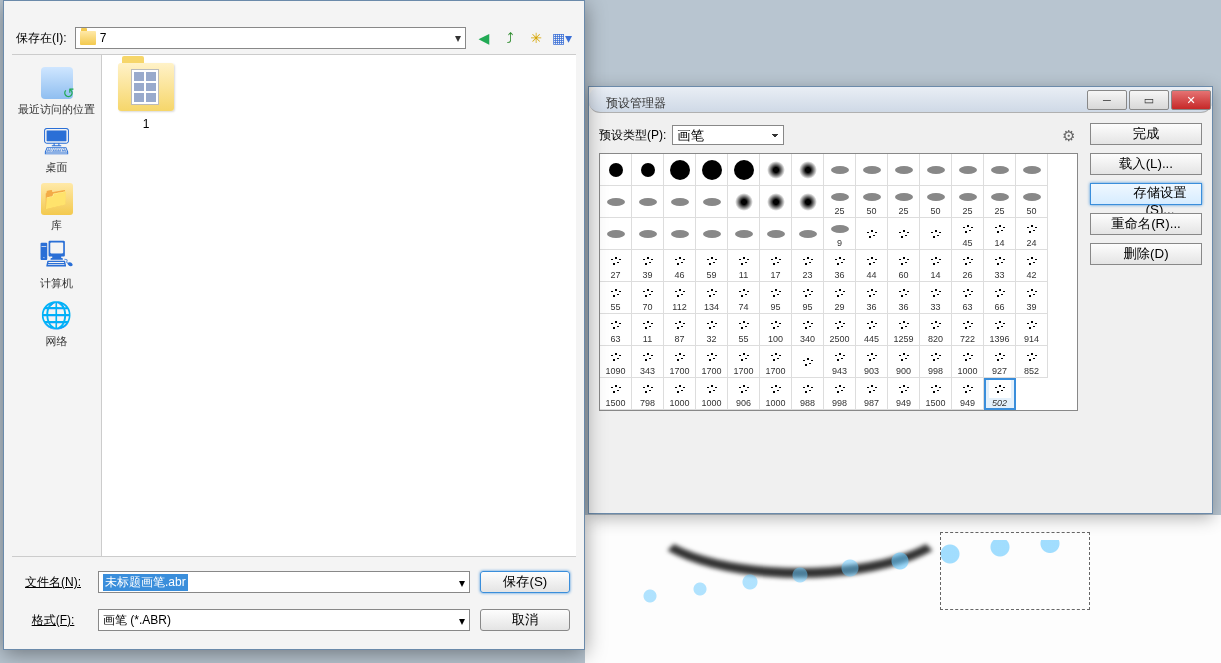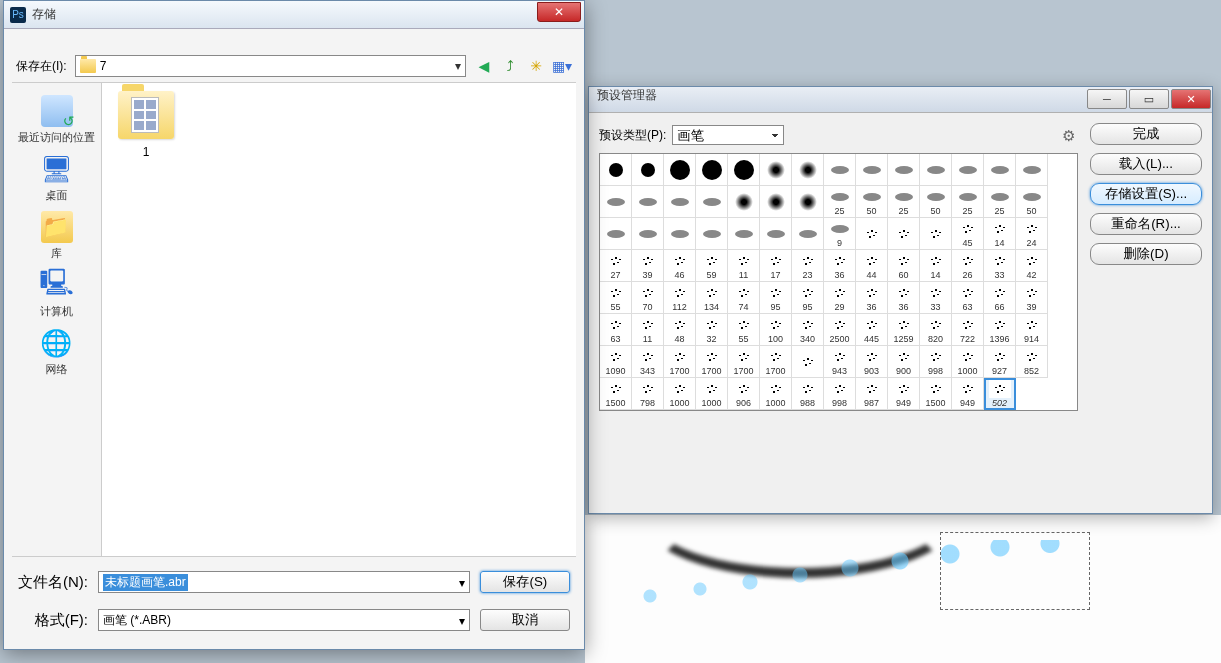--- a/index.html
+++ b/index.html
@@ -46,22 +46,22 @@
   .preset-win {
     position: absolute; left: 588px; top: 86px; width: 625px; height: 428px;
     background: #f0f0f0;
     border: 1px solid #6b8aaa;
     box-shadow: 0 4px 16px rgba(0,0,0,.3);
   }
   .preset-titlebar {
     height: 26px;
     background: linear-gradient(#e9eef5,#cfd9e6);
     border-bottom:1px solid #b0b0b0;
-    display:flex; align-items:flex-start;
-    padding-left:8px; font-size:12px; color:#333;
+    display:flex; align-items:flex-end;
+    padding-left:17px; font-size:12px; color:#333;border-radius:11px;
   }
   .preset-titlebar .winctrls { margin-left:auto; display:flex; }
   .winbtn {
     width:40px; height:20px; margin:2px 1px;
     border:1px solid #888; border-radius:2px;
     display:flex; align-items:center; justify-content:center;
     font-size:11px; cursor:pointer;
     background:linear-gradient(#f6f6f6,#d8d8d8);
   }
   .winbtn.min::before{content:"─";}
@@ -109,27 +109,28 @@
   .brush-flat{ width:18px;height:8px; border-radius:50%; background:#888;}
   .brush-tex{ width:20px; height:16px; background:
      radial-gradient(circle at 30% 40%, #000 1px, transparent 1px),
      radial-gradient(circle at 60% 60%, #000 1px, transparent 1px),
      radial-gradient(circle at 50% 30%, #000 1px, transparent 1px),
      radial-gradient(circle at 70% 40%, #000 1px, transparent 1px),
      radial-gradient(circle at 40% 70%, #000 1px, transparent 1px);}
 
   .preset-right{ width:112px; display:flex; flex-direction:column; gap:8px; padding-top:2px;}
   .preset-right button{
-    height:22px; border:1px solid #888; border-radius:9px;
+    height:22px; border:1px solid #888; border-radius:0;
     background:linear-gradient(#fdfdfd,#e4e4e4);
     font:12px inherit; cursor:pointer;
   }
   .preset-right button.highlight{
     border-color:#3a8edb; box-shadow:0 0 3px #3a8edb;
     background:linear-gradient(#f0f8ff,#d6ecff);
+    padding-left:28px;
   }
 
   
   .save-win{
     position:absolute; left:3px; top:0; width:582px; height:650px;
     background:#f4f4f4;
     border:1px solid #6b8aaa;
     box-shadow:0 4px 20px rgba(0,0,0,.4);
     display:flex; flex-direction:column;
     z-index:10;
@@ -206,21 +207,21 @@
     display:grid;grid-template:repeat(3,1fr)/repeat(2,1fr); gap:2px; padding:2px;
   }
   .big-folder .inner div{background:#9ac;}
   .folder-label{margin-top:6px;font-size:12px;}
 
   .save-bottom{
     padding:10px 14px 14px; display:grid;
     grid-template-columns:70px 1fr 90px; grid-auto-rows:30px;
     gap:8px 10px; align-items:center;
   }
-  .save-bottom label{text-align:right; font-size:15px;}
+  .save-bottom label{text-align:center; font-size:12px;text-decoration:underline;}
   .combo{
     height:22px; border:1px solid #888; background:#fff;
     font:12px inherit; padding:0 18px 0 4px; width:100%;
     display:flex;align-items:center;position:relative;
   }
   .combo .dd{position:absolute;right:4px;top:4px;}
   .combo .sel{background:#3a8edb;color:#fff;padding:0 2px;}
   .btn{
     height:22px;border:1px solid #888;border-radius:3px;
     background:linear-gradient(#fdfdfd,#e4e4e4);font:12px inherit;cursor:pointer;
@@ -653,21 +654,21 @@
           <div class="brush-cell">
             <div class="bimg">
               <div class="brush-tex"></div>
             </div>
             <div class="bnum">11</div>
           </div>
           <div class="brush-cell">
             <div class="bimg">
               <div class="brush-tex"></div>
             </div>
-            <div class="bnum">48</div>
+            <div class="bnum">87</div>
           </div>
           <div class="brush-cell">
             <div class="bimg">
               <div class="brush-tex"></div>
             </div>
             <div class="bnum">32</div>
           </div>
           <div class="brush-cell">
             <div class="bimg">
               <div class="brush-tex"></div>
@@ -895,25 +896,20 @@
       <button>完成</button>
       <button>载入(L)...</button>
       <button class="highlight">存储设置(S)...</button>
       <button>重命名(R)...</button>
       <button>删除(D)</button>
     </div>
   </div>
 </div>
 
 <div class="save-win">
-  <div class="save-titlebar">
-    <div class="ps-badge">Ps</div>
-    <span class="title">存储</span>
-    <div class="close-red"></div>
-  </div>
   <div class="save-toolbar">
     <label>保存在(I):</label>
     <div class="loc-select">
       <span class="folder-mini"></span>
       <span>7</span>
       <span class="dd">▾</span>
     </div>
     <div class="tool-icons">
       <span class="ticon" style="color:#2a5;">◀</span>
       <span class="ticon" style="color:#2a8a2a;">⤴</span>

